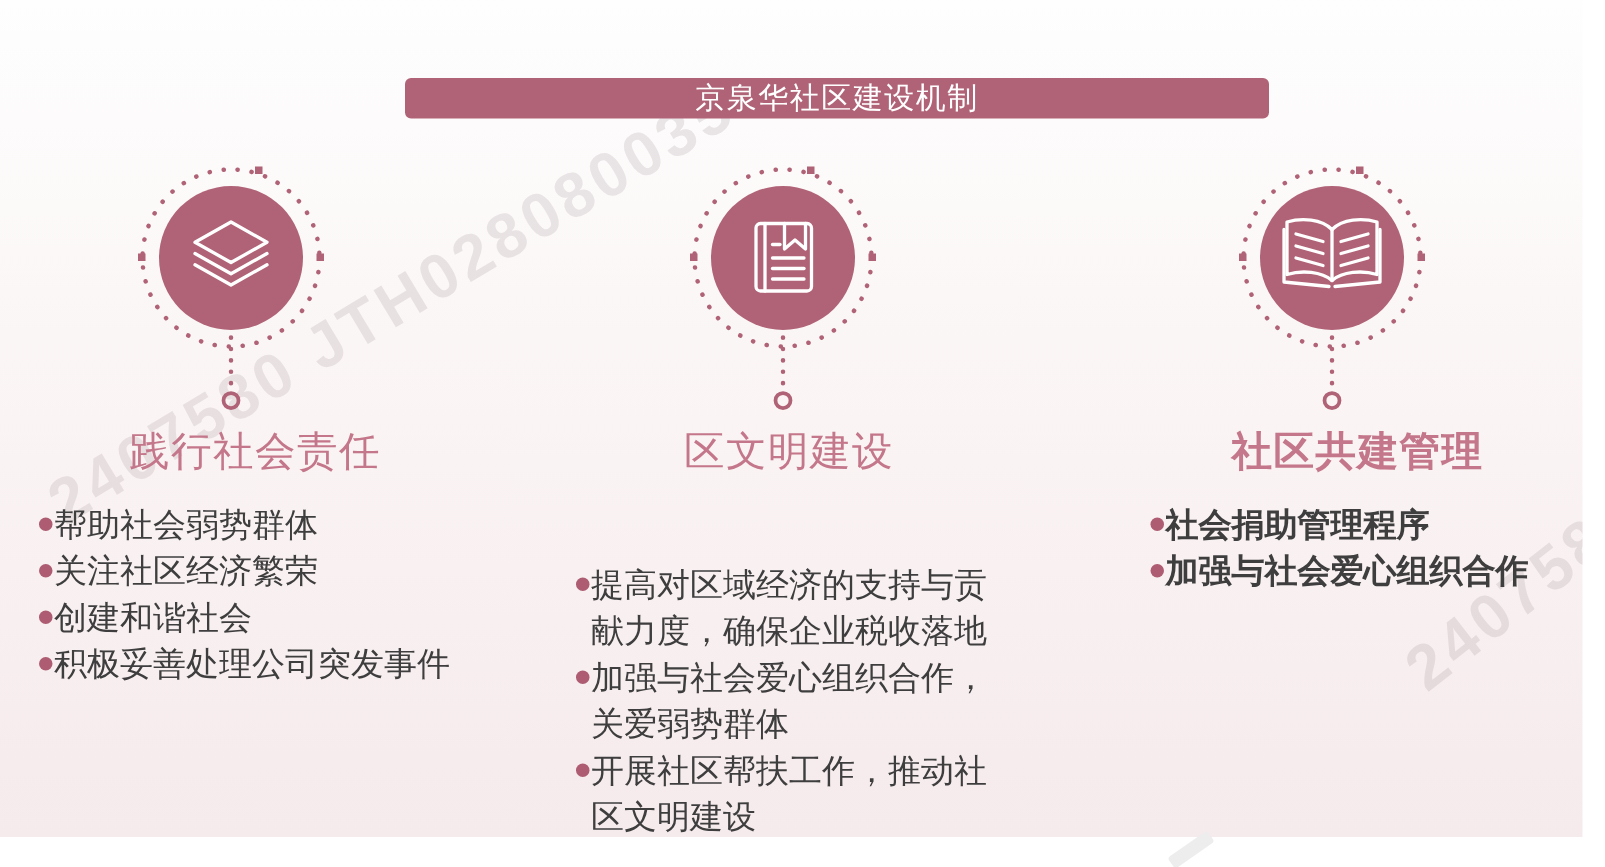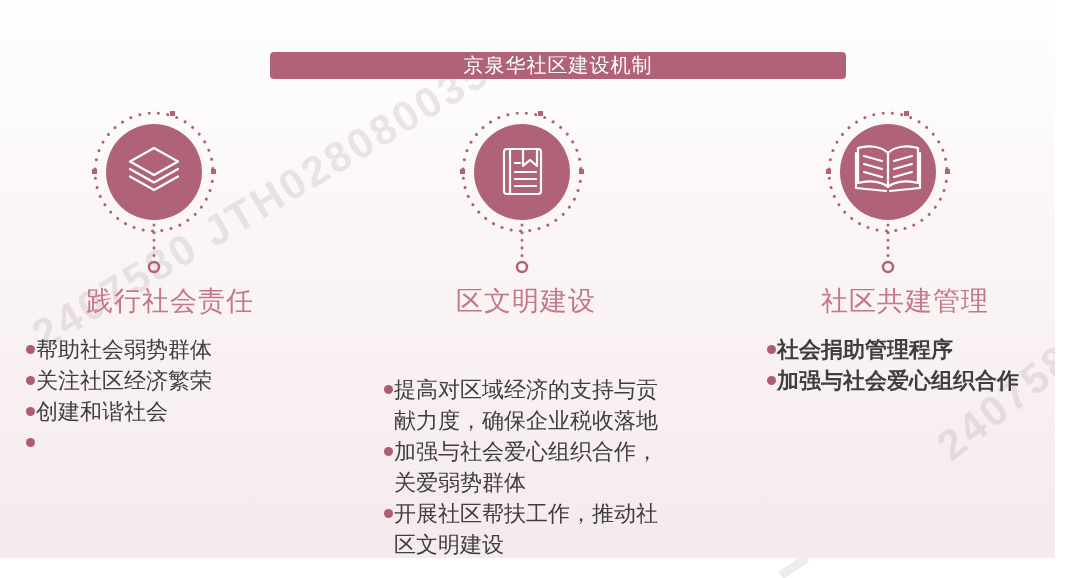--- a/index.html
+++ b/index.html
@@ -31,21 +31,21 @@
     background:#b06376;border-radius:4px;
     display:flex;align-items:center;justify-content:center;
     color:#ffffff;font-size:20px;letter-spacing:1px;
   }
   .figure{position:absolute;top:98px;width:140px;height:195px;}
   .fig-c1{left:84px;} .fig-c2{left:452px;} .fig-c3{left:818px;}
   .heading{
     position:absolute;top:283px;font-size:27px;color:#c4778a;
     letter-spacing:1px;white-space:nowrap;
   }
-  .hd-c1{left:86px;} .hd-c2{left:456px;} .hd-c3{left:821px;}
+  .hd-c1{left:86px;} .hd-c2{left:456px;} .hd-c3{left:821px;font-weight:bold;}
   .list{position:absolute;top:334px;}
   .ls-c1{left:26px;width:340px;}
   .ls-c2{left:384px;width:300px;margin-top:40px;}
   .ls-c3{left:767px;width:300px;font-weight:bold;}
   .item{
     display:flex;gap:1px;
     font-size:22px;line-height:31px;color:#3e3e3e;
     white-space:pre-line;
   }
   .dot{
@@ -134,20 +134,21 @@
     <div class="item">
       <span class="dot"></span>
       <span>关注社区经济繁荣</span>
     </div>
     <div class="item">
       <span class="dot"></span>
       <span>创建和谐社会</span>
     </div>
     <div class="item">
       <span class="dot"></span>
+      <span>积极妥善处理公司突发事件</span>
     </div>
   </div>
 
   <div class="list ls-c2">
     <div class="item">
       <span class="dot"></span>
       <span>提高对区域经济的支持与贡
 献力度，确保企业税收落地</span>
     </div>
     <div class="item">

